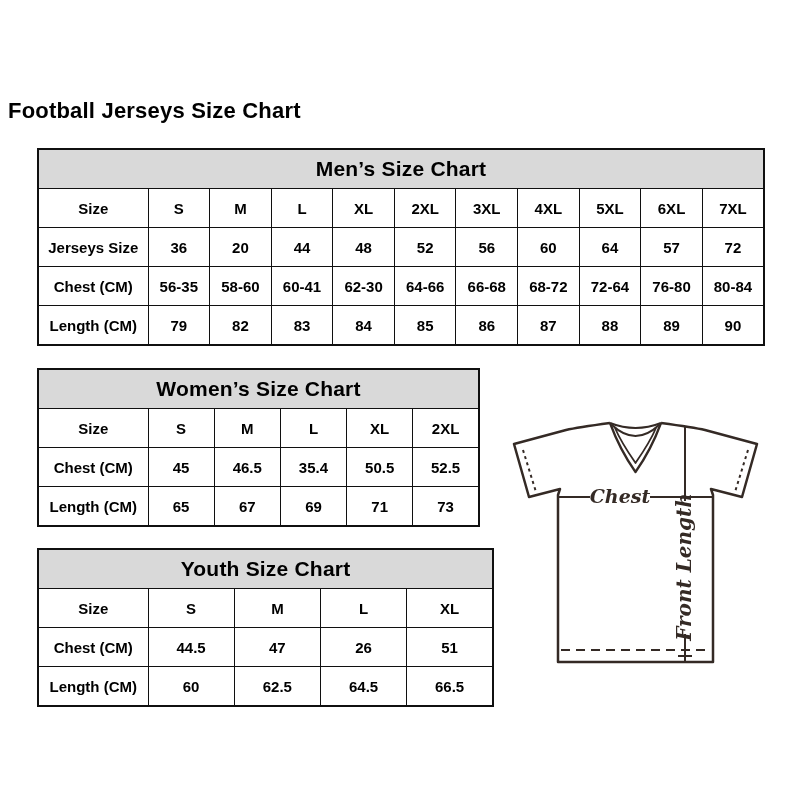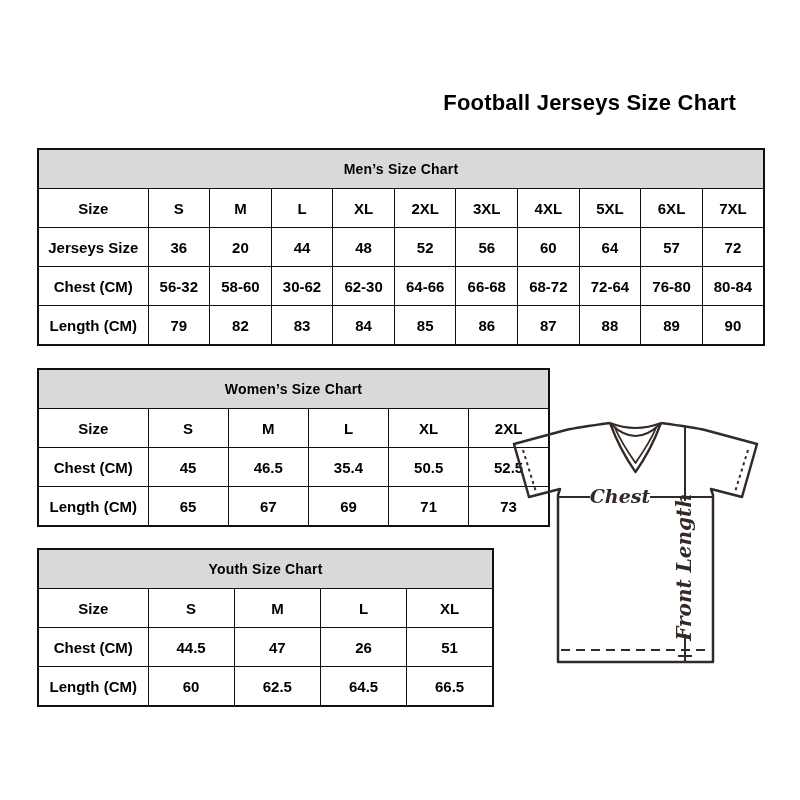--- a/index.html
+++ b/index.html
@@ -7,49 +7,49 @@
     width: 800px; height: 800px;
     background: #ffffff;
     font-family: "Liberation Sans", sans-serif;
     position: relative;
     overflow: hidden;
     color: #000;
   }
   .page-title {
     position: absolute;
     top: 90px; left: 0; width: 736px;
-    text-align: right;
+    text-align: left;
     font-size: 22px;
     font-weight: bold;
     letter-spacing: 0.2px;
-    margin: 0;
+    margin: 8px;
   }
   table.size-table {
     position: absolute;
     border-collapse: collapse;
     table-layout: fixed;
     border: 2px solid #101010;
   }
   .size-table td {
     border: 1.5px solid #101010;
     text-align: center;
     vertical-align: middle;
     font-weight: bold;
     font-size: 15px;
     height: 38px;
     padding: 0;
     white-space: nowrap;
   }
   .size-table td.thead {
     background: #d9d9d9;
-    font-size: 14px;
+    font-size: 21px;
     letter-spacing: 0.2px;
   }
   table.mens   { left: 37px; top: 148px; width: 728px; }
-  table.womens { left: 37px; top: 368px; width: 513px; }
+  table.womens { left: 37px; top: 368px; width: 443px; }
   table.youth  { left: 37px; top: 548px; width: 457px; }
   col.label-col { width: 110px; }
   .jersey-wrap {
     position: absolute;
     left: 503px; top: 400px;
     width: 274px; height: 272px;
   }
   .jersey-wrap svg { display: block; width: 274px; height: 272px; }
   .diagram-label {
     font-family: "DejaVu Serif", serif;
@@ -93,23 +93,23 @@
       <td>48</td>
       <td>52</td>
       <td>56</td>
       <td>60</td>
       <td>64</td>
       <td>57</td>
       <td>72</td>
     </tr>
     <tr>
       <td>Chest (CM)</td>
-      <td>56-32</td>
+      <td>56-35</td>
       <td>58-60</td>
-      <td>30-62</td>
+      <td>60-41</td>
       <td>62-30</td>
       <td>64-66</td>
       <td>66-68</td>
       <td>68-72</td>
       <td>72-64</td>
       <td>76-80</td>
       <td>80-84</td>
     </tr>
     <tr>
       <td>Length (CM)</td>

